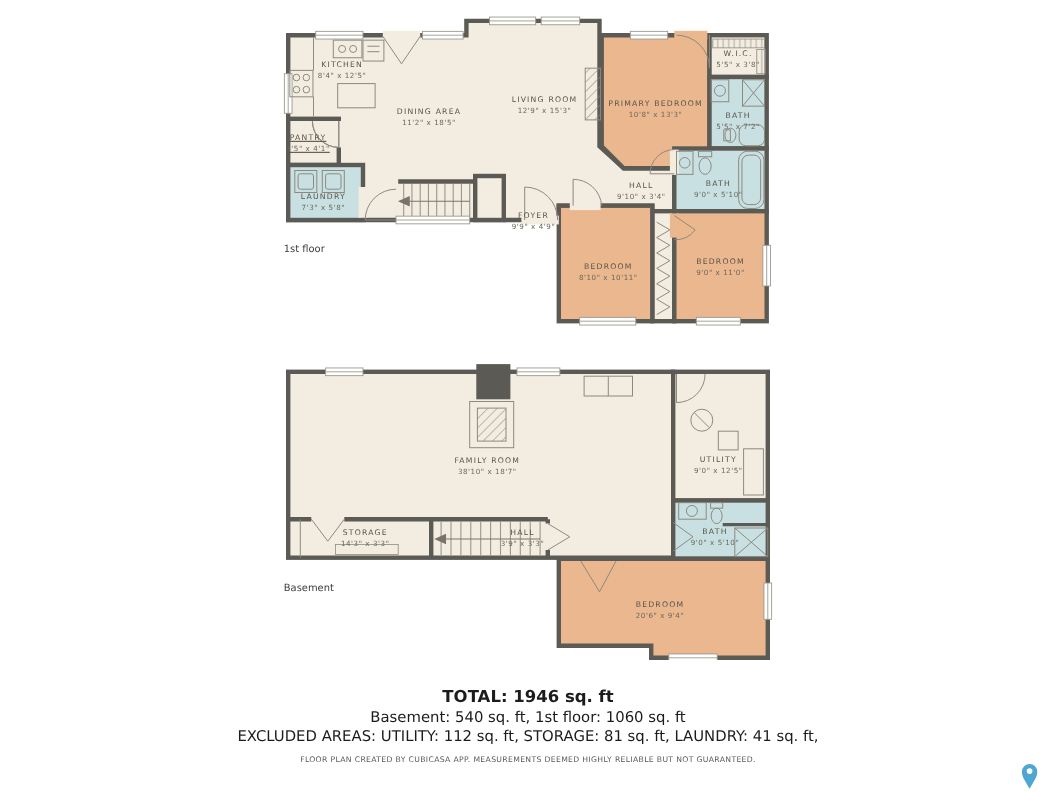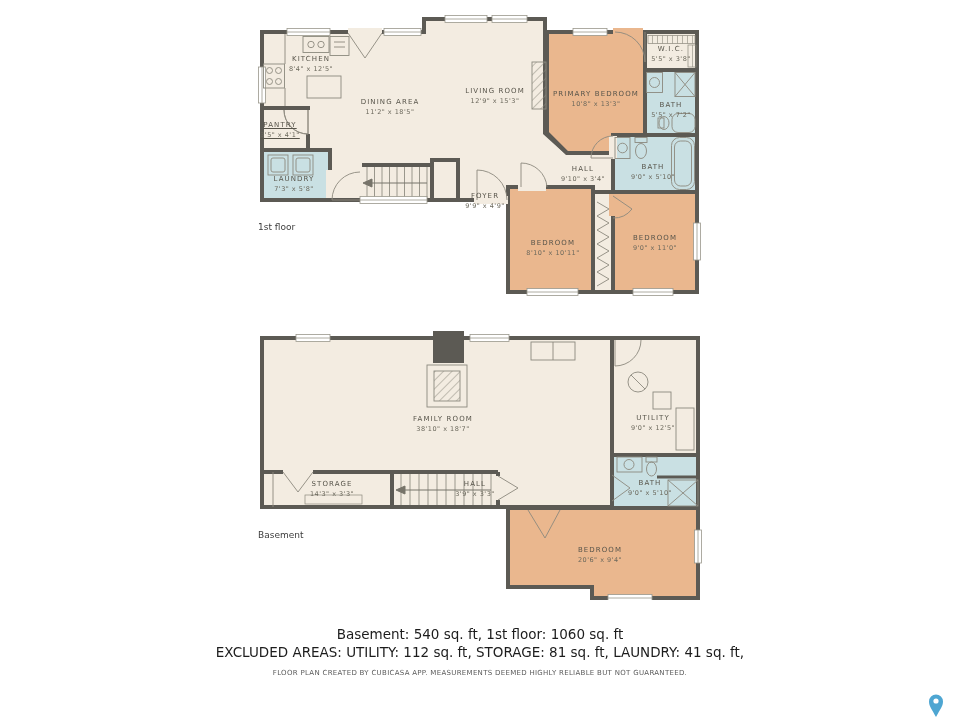--- a/index.html
+++ b/index.html
@@ -278,20 +278,21 @@
       <div class="rdims">9'0" x 5'10"</div>
     </div>
     <div class="room-label" style="left:345px;top:225px;">
       <div class="rname">BEDROOM</div>
       <div class="rdims">20'6" x 9'4"</div>
     </div>
     <div class="floor-label" style="left:3px;top:200px;">Basement</div>
   </div>
 
   <div class="summary">
+    <div class="total">TOTAL: 1946 sq. ft</div>
     <div class="line">Basement: 540 sq. ft, 1st floor: 1060 sq. ft</div>
     <div class="line">EXCLUDED AREAS: UTILITY: 112 sq. ft, STORAGE: 81 sq. ft, LAUNDRY: 41 sq. ft,</div>
     <div class="foot">FLOOR PLAN CREATED BY CUBICASA APP. MEASUREMENTS DEEMED HIGHLY RELIABLE BUT NOT GUARANTEED.</div>
   </div>
 
   <svg class="pin" width="20" height="26" viewBox="0 0 20 26">
     <path d="M10,25 C6,17.5 3,14.5 3,9.5 a7,7 0 1 1 14,0 c0,5 -3,8 -7,15.5 z" fill="#4ea6d2"></path>
     <circle cx="10" cy="9" r="2.6" fill="#ffffff"></circle>
   </svg>
 

